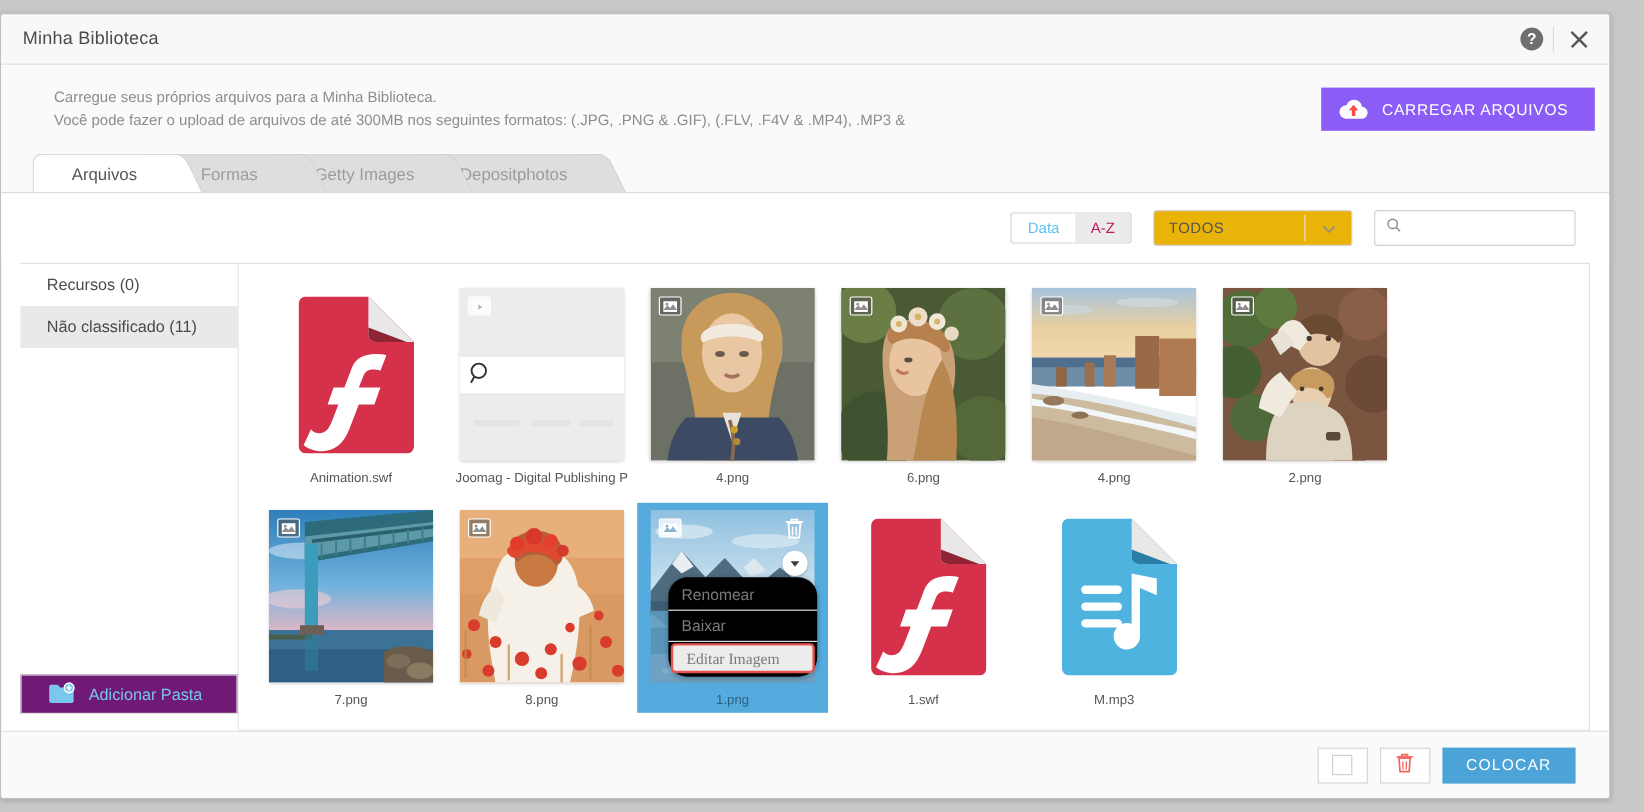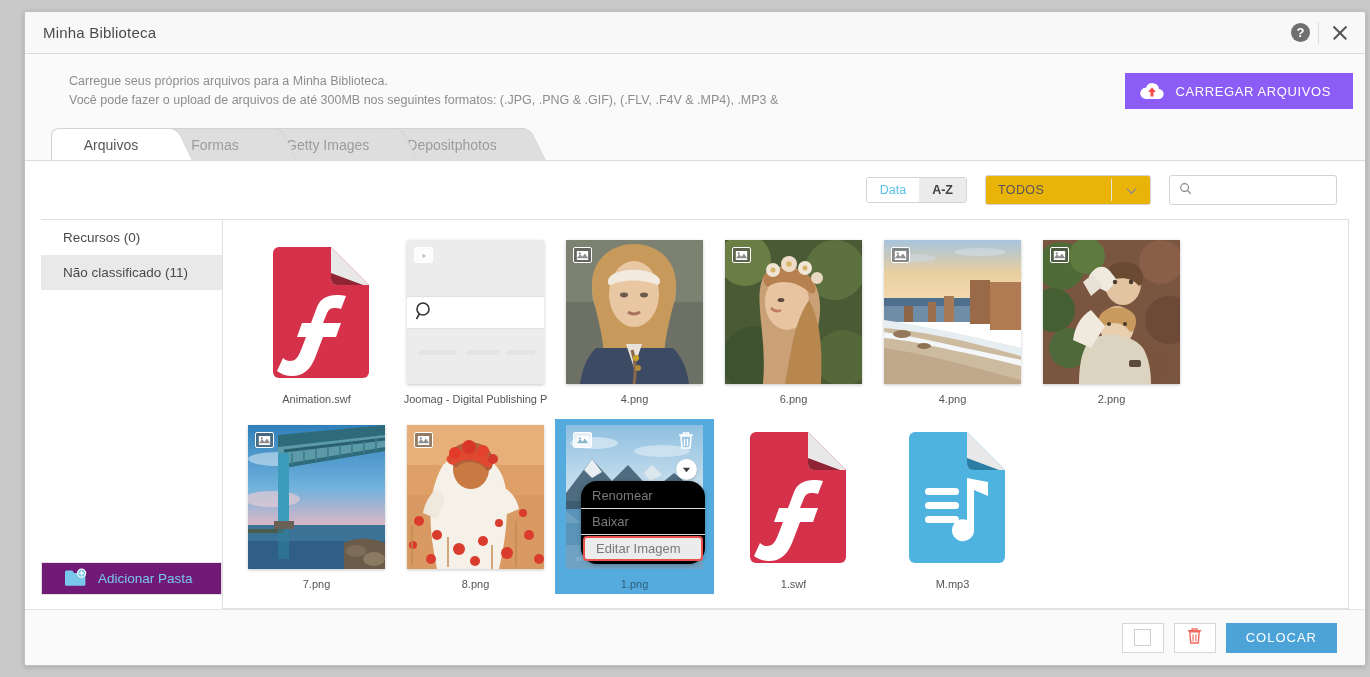--- a/index.html
+++ b/index.html
@@ -5,21 +5,21 @@
   * { box-sizing: border-box; }
   html, body {
     margin: 0; padding: 0;
     width: 1370px; height: 677px;
     background: #c9c9c9;
     font-family: "Liberation Sans", sans-serif;
     overflow: hidden;
   }
   .dialog {
     position: absolute;
-    left: 24px; top: 11px;
+    left: 0; top: 11px;
     width: 1342px; height: 655px;
     background: #ffffff;
     border: 1px solid #c0c0c0;
     border-radius: 3px;
     box-shadow: 0 1px 5px rgba(0,0,0,0.18);
     display: flex; flex-direction: column;
     overflow: hidden;
   }
 
   
@@ -109,21 +109,21 @@
   .filterbar {
     flex: 0 0 58px; display: flex; align-items: center;
     justify-content: flex-end; padding: 0 28px; background: #fff;
     gap: 18px;
   }
   .sortgroup { display: flex; border: 1px solid #d3d3d3; border-radius: 3px; overflow: hidden; height: 26px; }
   .sortbtn {
     padding: 0 13px; height: 100%; display: flex; align-items: center;
     font-size: 12.5px; cursor: pointer; background: #fff; color: #5bc0eb;
   }
-  .sortbtn.on { background: #ebebeb; color: #404040; font-weight: bold; }
+  .sortbtn.on { background: #ebebeb; color: #be185d; }
   .selectbox {
     width: 166px; height: 30px; border: 1px solid #d3d3d3; border-radius: 3px;
     display: flex; align-items: center; padding-left: 12px;
     font-size: 12.5px; color: #555; letter-spacing: .4px; cursor: pointer;
     background: #eab308; position: relative;
   }
   .selectbox .divider { position:absolute; right: 38px; top: 3px; bottom: 3px; width: 1px; background: #e2e2e2; }
   .caret { position: absolute; right: 12px; width: 13px; height: 13px; }
   .searchbox {
     width: 168px; height: 30px; border: 1px solid #d3d3d3; border-radius: 3px;
@@ -206,21 +206,21 @@
     position: absolute; left: 26px; top: 62px;
     width: 124px; background: #000000;
     box-shadow: 0 1px 4px rgba(0,0,0,.25);
     z-index: 40; padding: 2px 0; border-radius: 16px;
   }
   .ctxitem {
     height: 26px; display: flex; align-items: center; padding-left: 11px;
     font-size: 13px; color: #7a7a7a; cursor: pointer;
     border-bottom: 1px solid #dcdcdc;
   }
-  .ctxitem:last-child { border-bottom: none; }
+  .ctxitem:last-child { border-bottom: none; font-family: Liberation Serif, serif; }
   .ctxitem.highlight {
     border: 2px solid #e8534f; border-radius: 4px;
     margin: 1px 2px; height: 25px; background: #ececec;
   }
 
   
   .filedoc { width: 104px; height: 131px; position: relative; }
 
   
   .footer {

